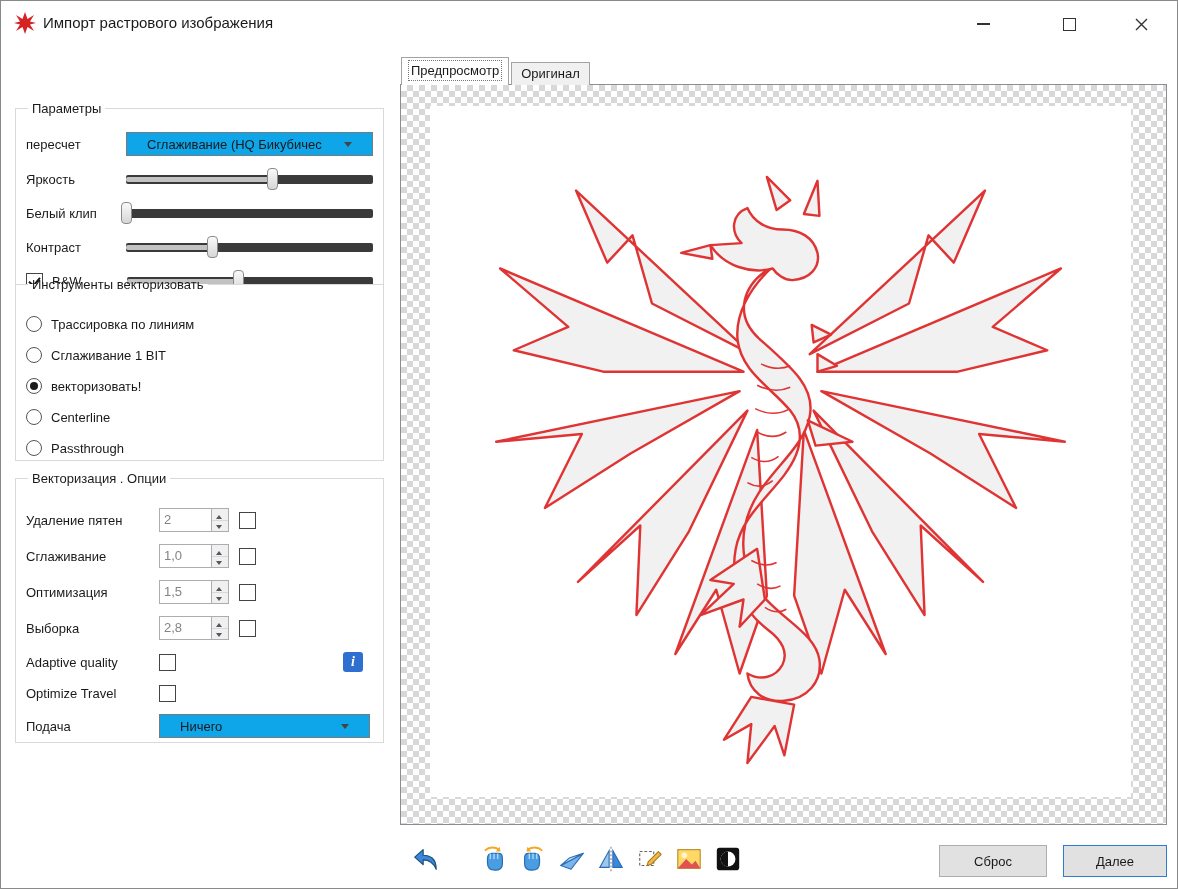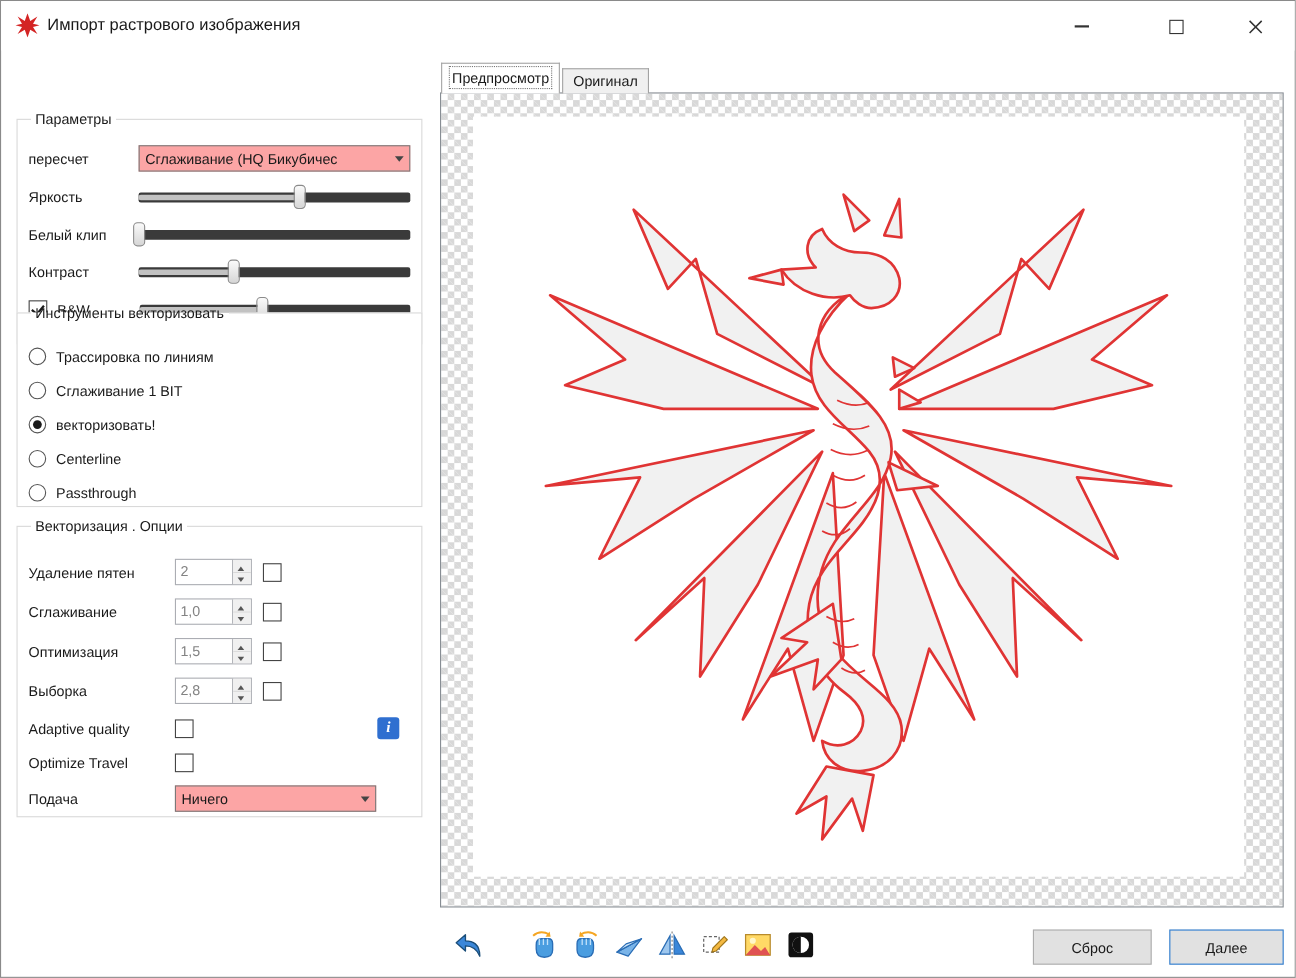--- a/index.html
+++ b/index.html
@@ -20,24 +20,24 @@
   #g-params{left:14px;top:52px;width:369px;height:212px;padding:2px 10px 8px;margin-top:48px;}
   #g-tools{left:14px;top:276px;width:369px;height:184px;padding:2px 10px 8px;}
   #g-vector{left:14px;top:470px;width:369px;height:272px;padding:2px 10px 10px;}
 
   .prow{display:flex;align-items:center;margin-top:12px;justify-content:flex-end;}
   .prow.first{margin-top:14px;}
   .lbl{width:100px;flex:none;}
   .lbl-bw{width:75px;flex:none;}
 
   
-  .combo{display:flex;align-items:center;height:24px;border:1px solid #7a7a7a;background:#fca5a5;padding:0 5px;box-sizing:border-box;flex:1;min-width:0;}
+  .combo{display:flex;align-items:center;height:24px;border:1px solid #7a7a7a;background:#0ea5e9;padding:0 20px;box-sizing:border-box;flex:1;min-width:0;}
   .combo .combo-text{flex:1;white-space:nowrap;overflow:hidden;}
   .combo .arrow{flex:none;width:0;height:0;border:4px solid transparent;border-top:5px solid #444;margin-top:5px;margin-left:6px;}
-  .combo-feed{flex:none;width:183px;}
+  .combo-feed{flex:none;width:211px;}
 
   
   .slider{position:relative;height:22px;flex:1;}
   .sl-right{position:absolute;left:0;right:0;top:7px;height:9px;background:#3a3a3a;border-radius:2px;}
   .sl-left{position:absolute;left:0;top:9px;height:5px;background:#c2c2c2;border-radius:2px;}
   .sl-thumb{position:absolute;top:0;width:11px;height:22px;margin-left:-5px;background:linear-gradient(#fafafa,#d6d6d6);border:1px solid #8a8a8a;border-radius:4px;box-sizing:border-box;}
 
   
   .checkbox{width:15px;height:15px;flex:none;border:1px solid #444;background:#fff;display:inline-block;position:relative;box-sizing:content-box;}
   .checkbox.checked::after{content:"";position:absolute;left:4px;top:1px;width:5px;height:9px;border:solid #1a1a1a;border-width:0 2px 2px 0;transform:rotate(40deg);}

